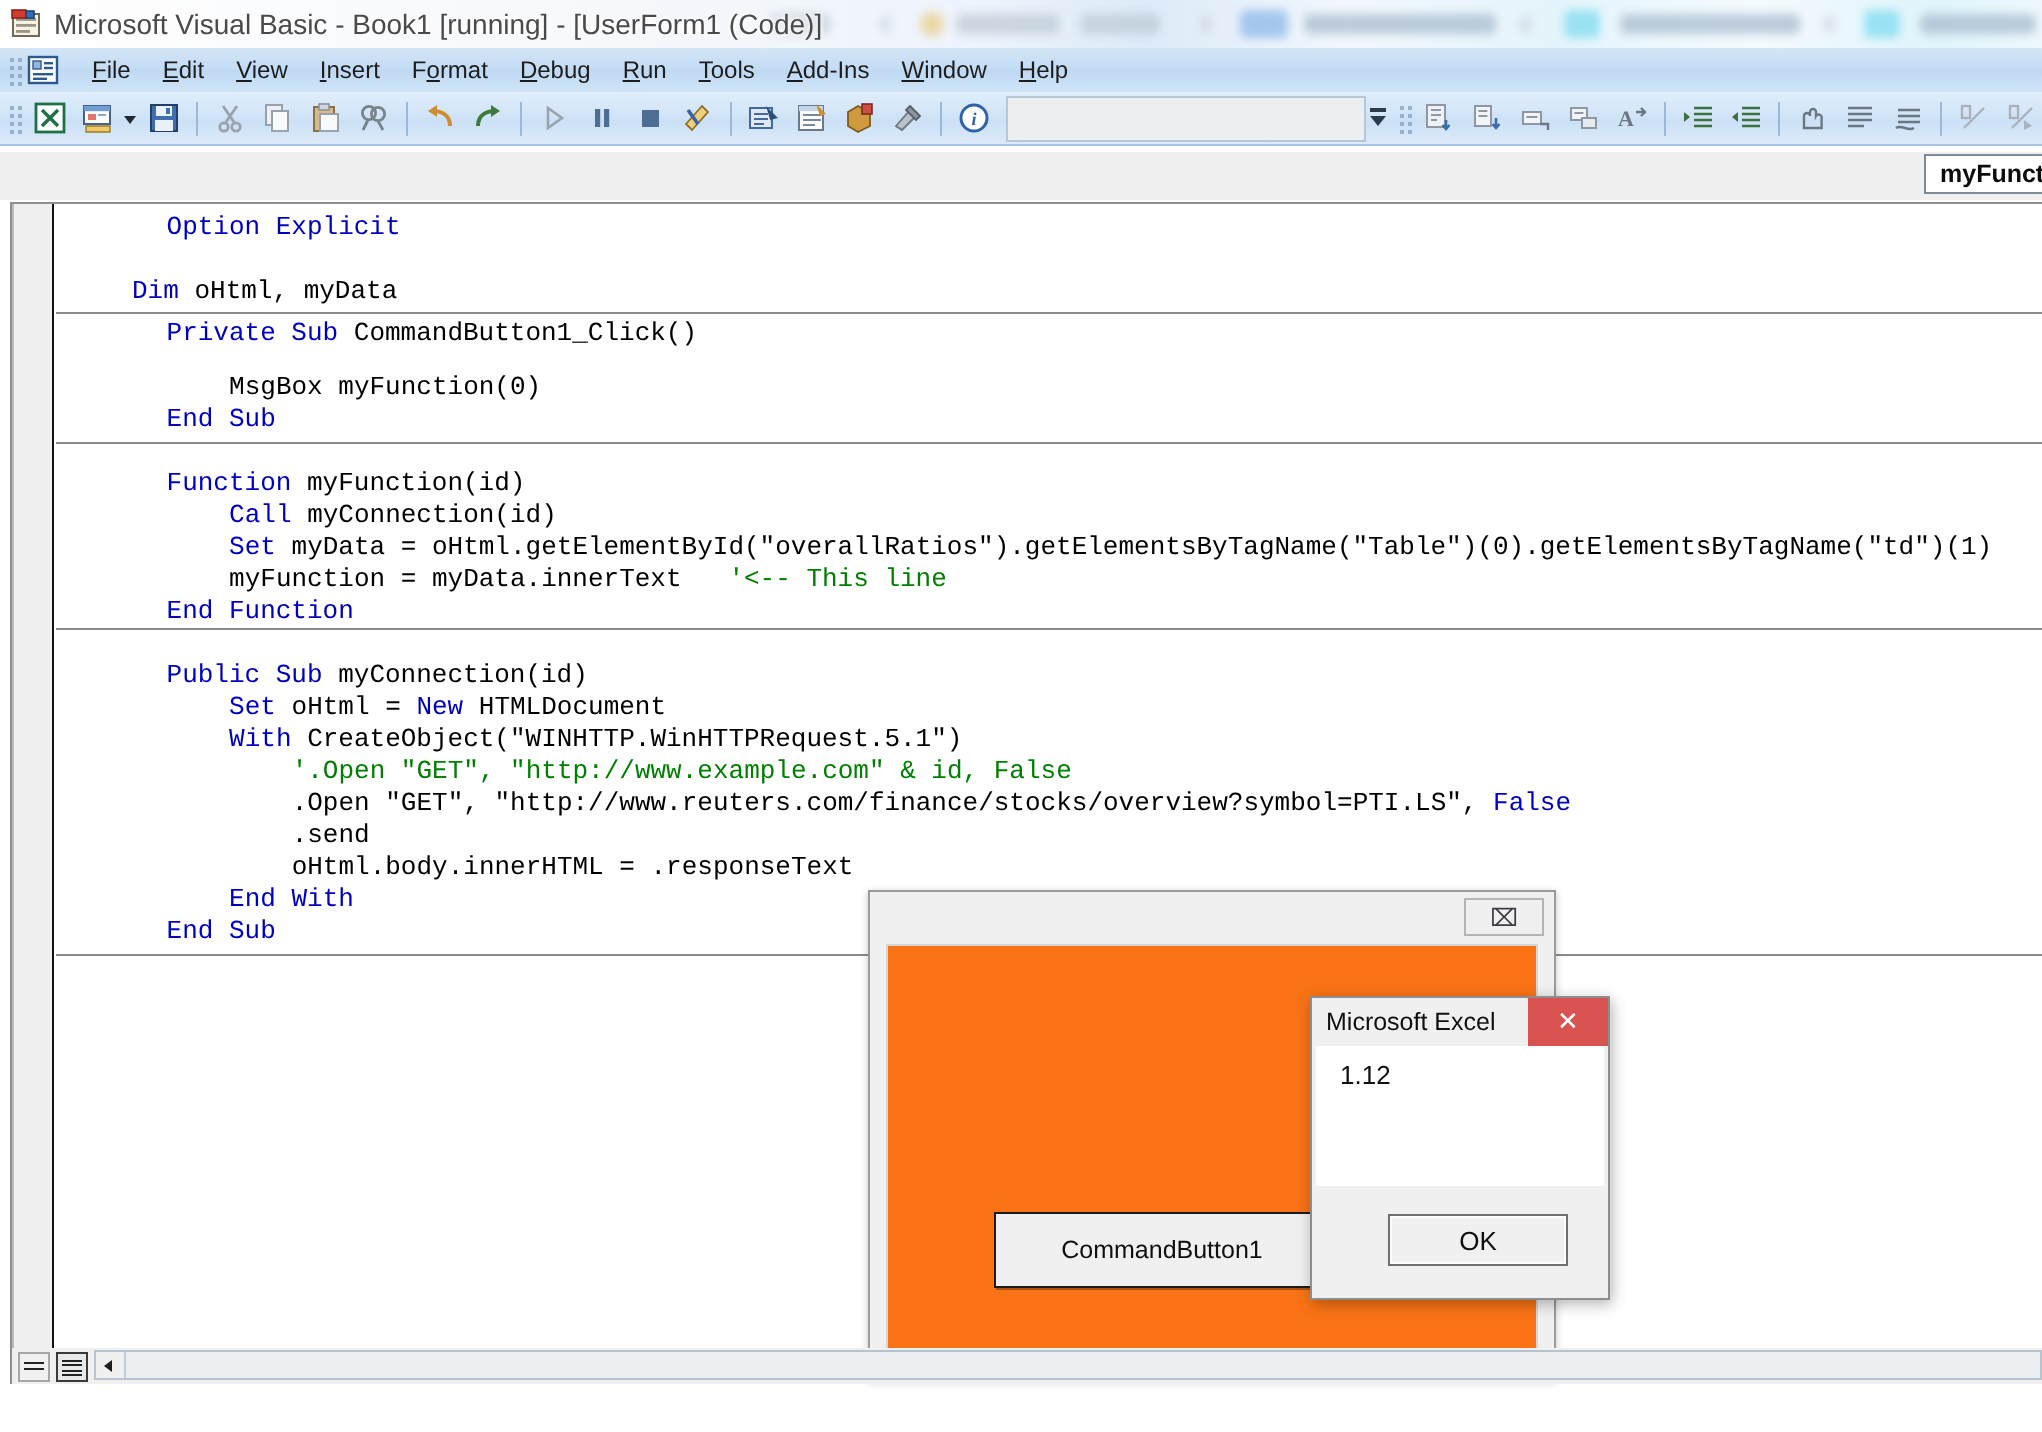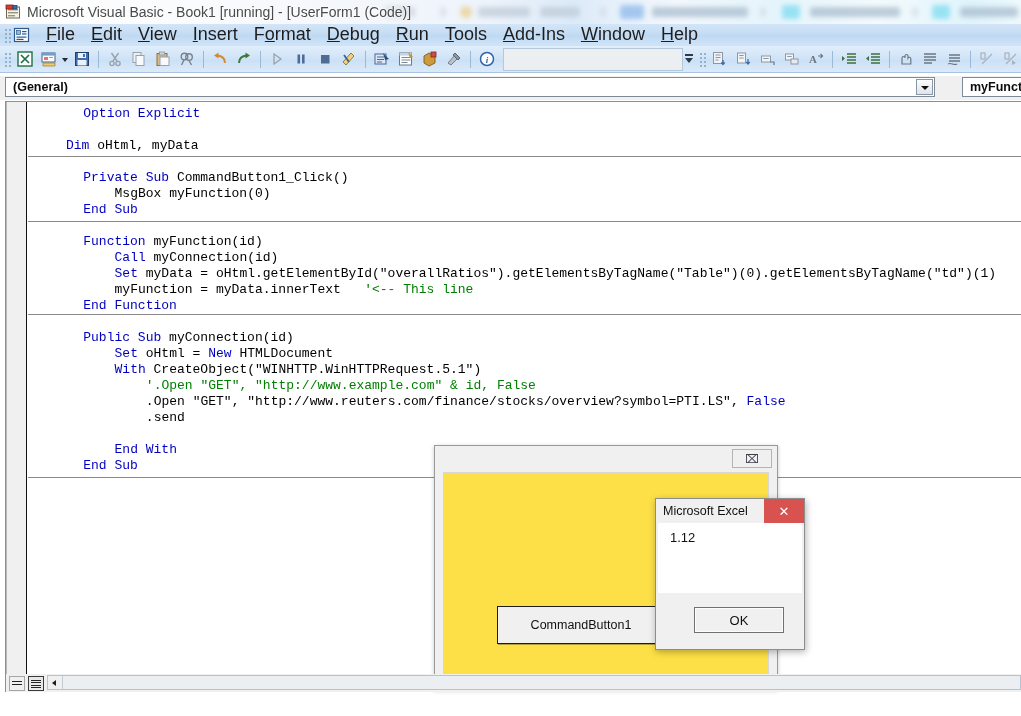--- a/index.html
+++ b/index.html
@@ -21,21 +21,21 @@
   #title-text{font-size:14px;color:#4a4a4a;white-space:nowrap;
     text-shadow:0 0 3px #fff,0 0 6px #fff,0 0 2px #fff;}
   
   #menubar{position:absolute;left:0;top:24px;width:1021px;height:22px;
     background:linear-gradient(180deg,#d3e5f7 0%,#c3dcf4 48%,#bfd9f3 52%,#d0e4f8 100%);
     border-bottom:1px solid #a9c6e4;display:flex;align-items:center;}
   .grip{width:8px;height:16px;margin:0 2px 0 3px;
     background-image:radial-gradient(#8aa9c8 40%,transparent 42%);
     background-size:4px 4px;background-position:1px 1px;opacity:.85;flex:0 0 auto;}
   #menu-proj-icon{width:17px;height:16px;margin-right:8px;flex:0 0 auto;position:relative;}
-  .menu-item{padding:2px 8px 3px 8px;font-size:18px;color:#1d1d1d;white-space:nowrap;cursor:default;}
+  .menu-item{padding:2px 8px 3px 8px;font-size:12px;color:#1d1d1d;white-space:nowrap;cursor:default;}
   .menu-item u{text-decoration:underline;}
   
   #toolbar{position:absolute;left:0;top:46px;width:1021px;height:26px;
     background:linear-gradient(180deg,#e1eefb 0%,#cfe3f7 50%,#cbe0f6 55%,#dceaf9 100%);
     border-bottom:1px solid #a7c4e2;display:flex;align-items:center;}
   .tb-btn{width:22px;height:22px;margin:0 1px;position:relative;flex:0 0 auto;border-radius:2px;}
   .tb-sep{width:1px;height:17px;background:#9bb8d6;margin:0 4px;flex:0 0 auto;}
   .tb-arrow{width:9px;height:22px;position:relative;flex:0 0 auto;}
   .tb-arrow:after{content:"";position:absolute;left:1px;top:10px;
     border-left:3.5px solid transparent;border-right:3.5px solid transparent;border-top:4px solid #22292f;}
@@ -72,21 +72,21 @@
   #userform{position:absolute;left:434px;top:445px;width:344px;height:245px;
     background:#f0f0f0;border:1px solid #9a9a9a;box-sizing:border-box;
     box-shadow:0 1px 4px rgba(0,0,0,.22);}
   #uf-title{position:absolute;left:0;top:0;width:342px;height:24px;background:#f0f0f0;
     display:flex;align-items:center;}
   #uf-title-text{padding-left:8px;font-size:13px;color:#101010;}
   #uf-close{position:absolute;right:5px;top:3px;width:40px;height:19px;
     background:#f0f0f0;border:1px solid #b4b4b4;box-sizing:border-box;
     display:flex;align-items:center;justify-content:center;
     font-size:12px;color:#3c3c4a;font-family:"DejaVu Sans",sans-serif;}
-  #uf-body{position:absolute;left:8px;top:26px;width:326px;height:203px;background:#fde047;
+  #uf-body{position:absolute;left:8px;top:26px;width:326px;height:203px;background:#f97316;
     border:1px solid #d6d6d6;box-sizing:border-box;}
   #cmdbtn{position:absolute;left:53px;top:133px;width:168px;height:38px;
     background:#f0f0f0;border:1px solid #1c1c1c;box-sizing:border-box;
     display:flex;align-items:center;justify-content:center;
     font-size:12.5px;color:#101010;box-shadow:1px 1px 0 rgba(0,0,0,.30);}
   .handle{position:absolute;width:5px;height:5px;background:#8f8f8f;}
   #uf-scroll{position:absolute;left:0;bottom:0;width:342px;height:13px;background:#f0f0f0;}
   #uf-scroll i{position:absolute;left:1px;top:2px;width:94px;height:9px;background:#cfcfcf;display:block;}
   
   #msgbox{position:absolute;left:655px;top:498px;width:150px;height:152px;
@@ -391,48 +391,45 @@
       <svg class="ic" viewBox="0 0 16 16">
           <path d="M3 13 L13 3" stroke="#aab3bc" stroke-width="1.2"></path>
           <rect x="2" y="2" width="4" height="6" fill="none" stroke="#aab3bc" stroke-width="1.2"></rect>
           <path d="M9 9 L13 12 L9 14" fill="#aab3bc"></path>
         </svg>
     </div>
 
   </div>
 
   <div id="droprow">
-    <div id="drop-left">
-      <span class="dtext">(General)</span>
-      <span id="drop-left-btn"></span>
-    </div>
     <div id="drop-right">
       <span class="dtext">myFunction</span>
     </div>
   </div>
 
   <div id="codepane">
     <div id="margin-bar"></div>
     <div id="code-area">
         <div class="codeline" style="top: 4px; left: 55.28px;"><span class="kw">Option Explicit</span></div>
         <div class="codeline" style="top: 36px; left: 38px;"><span class="kw">Dim </span><span>oHtml, myData</span></div>
-        <div class="codeline" style="top: 68px; left: 55.28px;"><span class="kw">Private Sub </span><span>CommandButton1_Click()</span></div>
+        <div class="codeline" style="top: 57px; left: 55.28px;"><span class="kw">Private Sub </span><span>CommandButton1_Click()</span></div>
         <div class="codeline" style="top: 84px; left: 86.56px;"><span>MsgBox myFunction(0)</span></div>
         <div class="codeline" style="top: 100px; left: 55.28px;"><span class="kw">End Sub</span></div>
         <div class="codeline" style="top: 132px; left: 55.28px;"><span class="kw">Function </span><span>myFunction(id)</span></div>
         <div class="codeline" style="top: 148px; left: 86.56px;"><span class="kw">Call </span><span>myConnection(id)</span></div>
         <div class="codeline" style="top: 164px; left: 86.56px;"><span class="kw">Set </span><span>myData = oHtml.getElementById("overallRatios").getElementsByTagName("Table")(0).getElementsByTagName("td")(1)</span></div>
         <div class="codeline" style="top: 180px; left: 86.56px;"><span>myFunction = myData.innerText   </span><span class="cm">'&lt;-- This line</span></div>
         <div class="codeline" style="top: 196px; left: 55.28px;"><span class="kw">End Function</span></div>
         <div class="codeline" style="top: 244px; left: 86.56px;"><span class="kw">Set </span><span>oHtml = </span><span class="kw">New </span><span>HTMLDocument</span></div>
         <div class="codeline" style="top: 228px; left: 55.28px;"><span class="kw">Public Sub </span><span>myConnection(id)</span></div>
         <div class="codeline" style="top: 260px; left: 86.56px;"><span class="kw">With </span><span>CreateObject("WINHTTP.WinHTTPRequest.5.1")</span></div>
         <div class="codeline" style="top: 276px; left: 117.84px;"><span class="cm">'.Open "GET", "http://www.example.com" &amp; id, False</span></div>
         <div class="codeline" style="top: 292px; left: 117.84px;"><span>.Open "GET", "http://www.reuters.com/finance/stocks/overview?symbol=PTI.LS", </span><span class="kw">False</span></div>
         <div class="codeline" style="top: 308px; left: 117.84px;"><span>.send</span></div>
+        <div class="codeline" style="top: 324px; left: 117.84px;"><span>oHtml.body.innerHTML = .responseText</span></div>
         <div class="codeline" style="top: 340px; left: 86.56px;"><span class="kw">End With</span></div>
         <div class="codeline" style="top: 356px; left: 55.28px;"><span class="kw">End Sub</span></div>
         <div class="sep" style="top: 54px;"></div>
         <div class="sep" style="top: 119px;"></div>
         <div class="sep" style="top: 212px;"></div>
         <div class="sep" style="top: 375px;"></div>
       </div>
   </div>
 
   <div id="userform">

